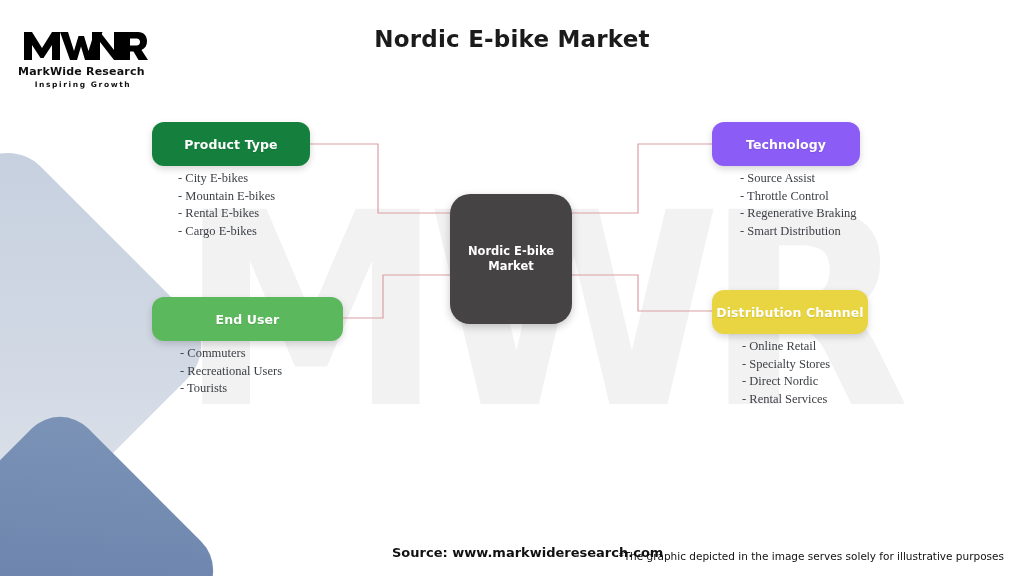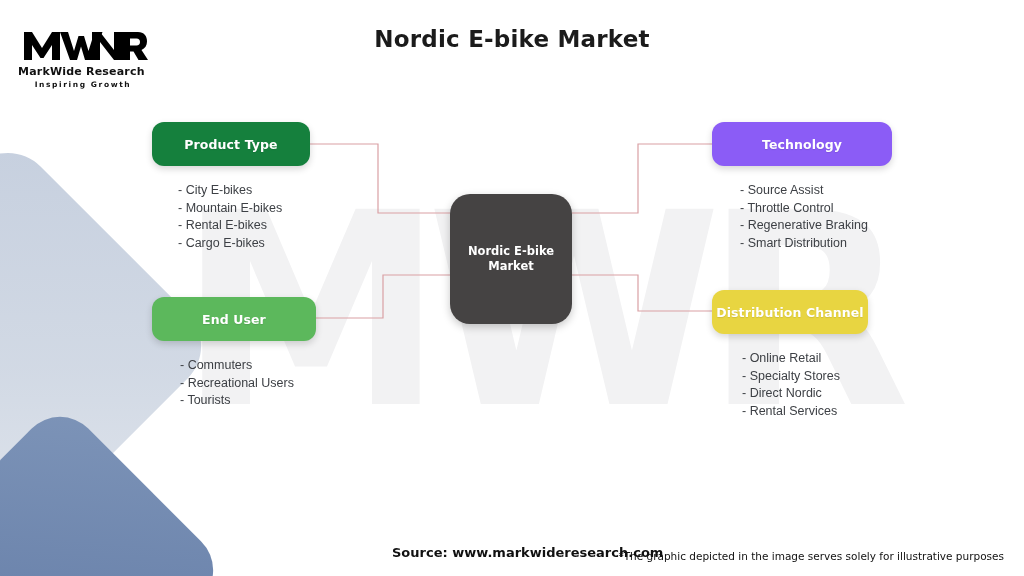--- a/index.html
+++ b/index.html
@@ -71,22 +71,22 @@
   .pill{
     border-radius:12px;
     display:flex;align-items:center;justify-content:center;
     box-shadow:0 3px 7px rgba(0,0,0,.16);
     font-family:"DejaVu Sans",sans-serif;
     font-weight:700;font-size:12.5px;color:#ffffff;
     letter-spacing:.1px;
     text-shadow:0 1px 1px rgba(0,0,0,.10);
   }
   .items{
-    margin-top:16px;
-    font-family:Liberation Sans, sans-serif;
+    margin-top:4px;
+    font-family:Liberation Serif, serif;
     font-size:12.5px;color:#3d4045;line-height:17.6px;
   }
   .items div{white-space:nowrap;}
 
   .center-node{
     position:absolute;left:450px;top:194px;width:122px;height:130px;
     background:#454343;border-radius:20px;
     box-shadow:0 3px 9px rgba(0,0,0,.22);
     display:flex;align-items:center;justify-content:center;
   }
@@ -151,31 +151,31 @@
     <div class="pill" style="width:158px;height:44px;background:#15803d;">Product Type</div>
     <div class="items" style="margin-left:26px;">
       <div>- City E-bikes</div>
       <div>- Mountain E-bikes</div>
       <div>- Rental E-bikes</div>
       <div>- Cargo E-bikes</div>
     </div>
   </div>
 
   <div class="node" style="left:712px;top:122px;">
-    <div class="pill" style="width:180px;height:44px;background:#8b5cf6;">Technology</div>
+    <div class="pill" style="width:148px;height:44px;background:#8b5cf6;">Technology</div>
     <div class="items" style="margin-left:28px;">
       <div>- Source Assist</div>
       <div>- Throttle Control</div>
       <div>- Regenerative Braking</div>
       <div>- Smart Distribution</div>
     </div>
   </div>
 
   <div class="node" style="left:152px;top:297px;">
-    <div class="pill" style="width:164px;height:44px;background:#5cb85c;text-align:right;">End User</div>
+    <div class="pill" style="width:191px;height:44px;background:#5cb85c;text-align:right;">End User</div>
     <div class="items" style="margin-left:28px;">
       <div>- Commuters</div>
       <div>- Recreational Users</div>
       <div>- Tourists</div>
     </div>
   </div>
 
   <div class="node" style="left:712px;top:290px;">
     <div class="pill" style="width:156px;height:44px;background:#e8d541;">Distribution Channel</div>
     <div class="items" style="margin-left:30px;">

